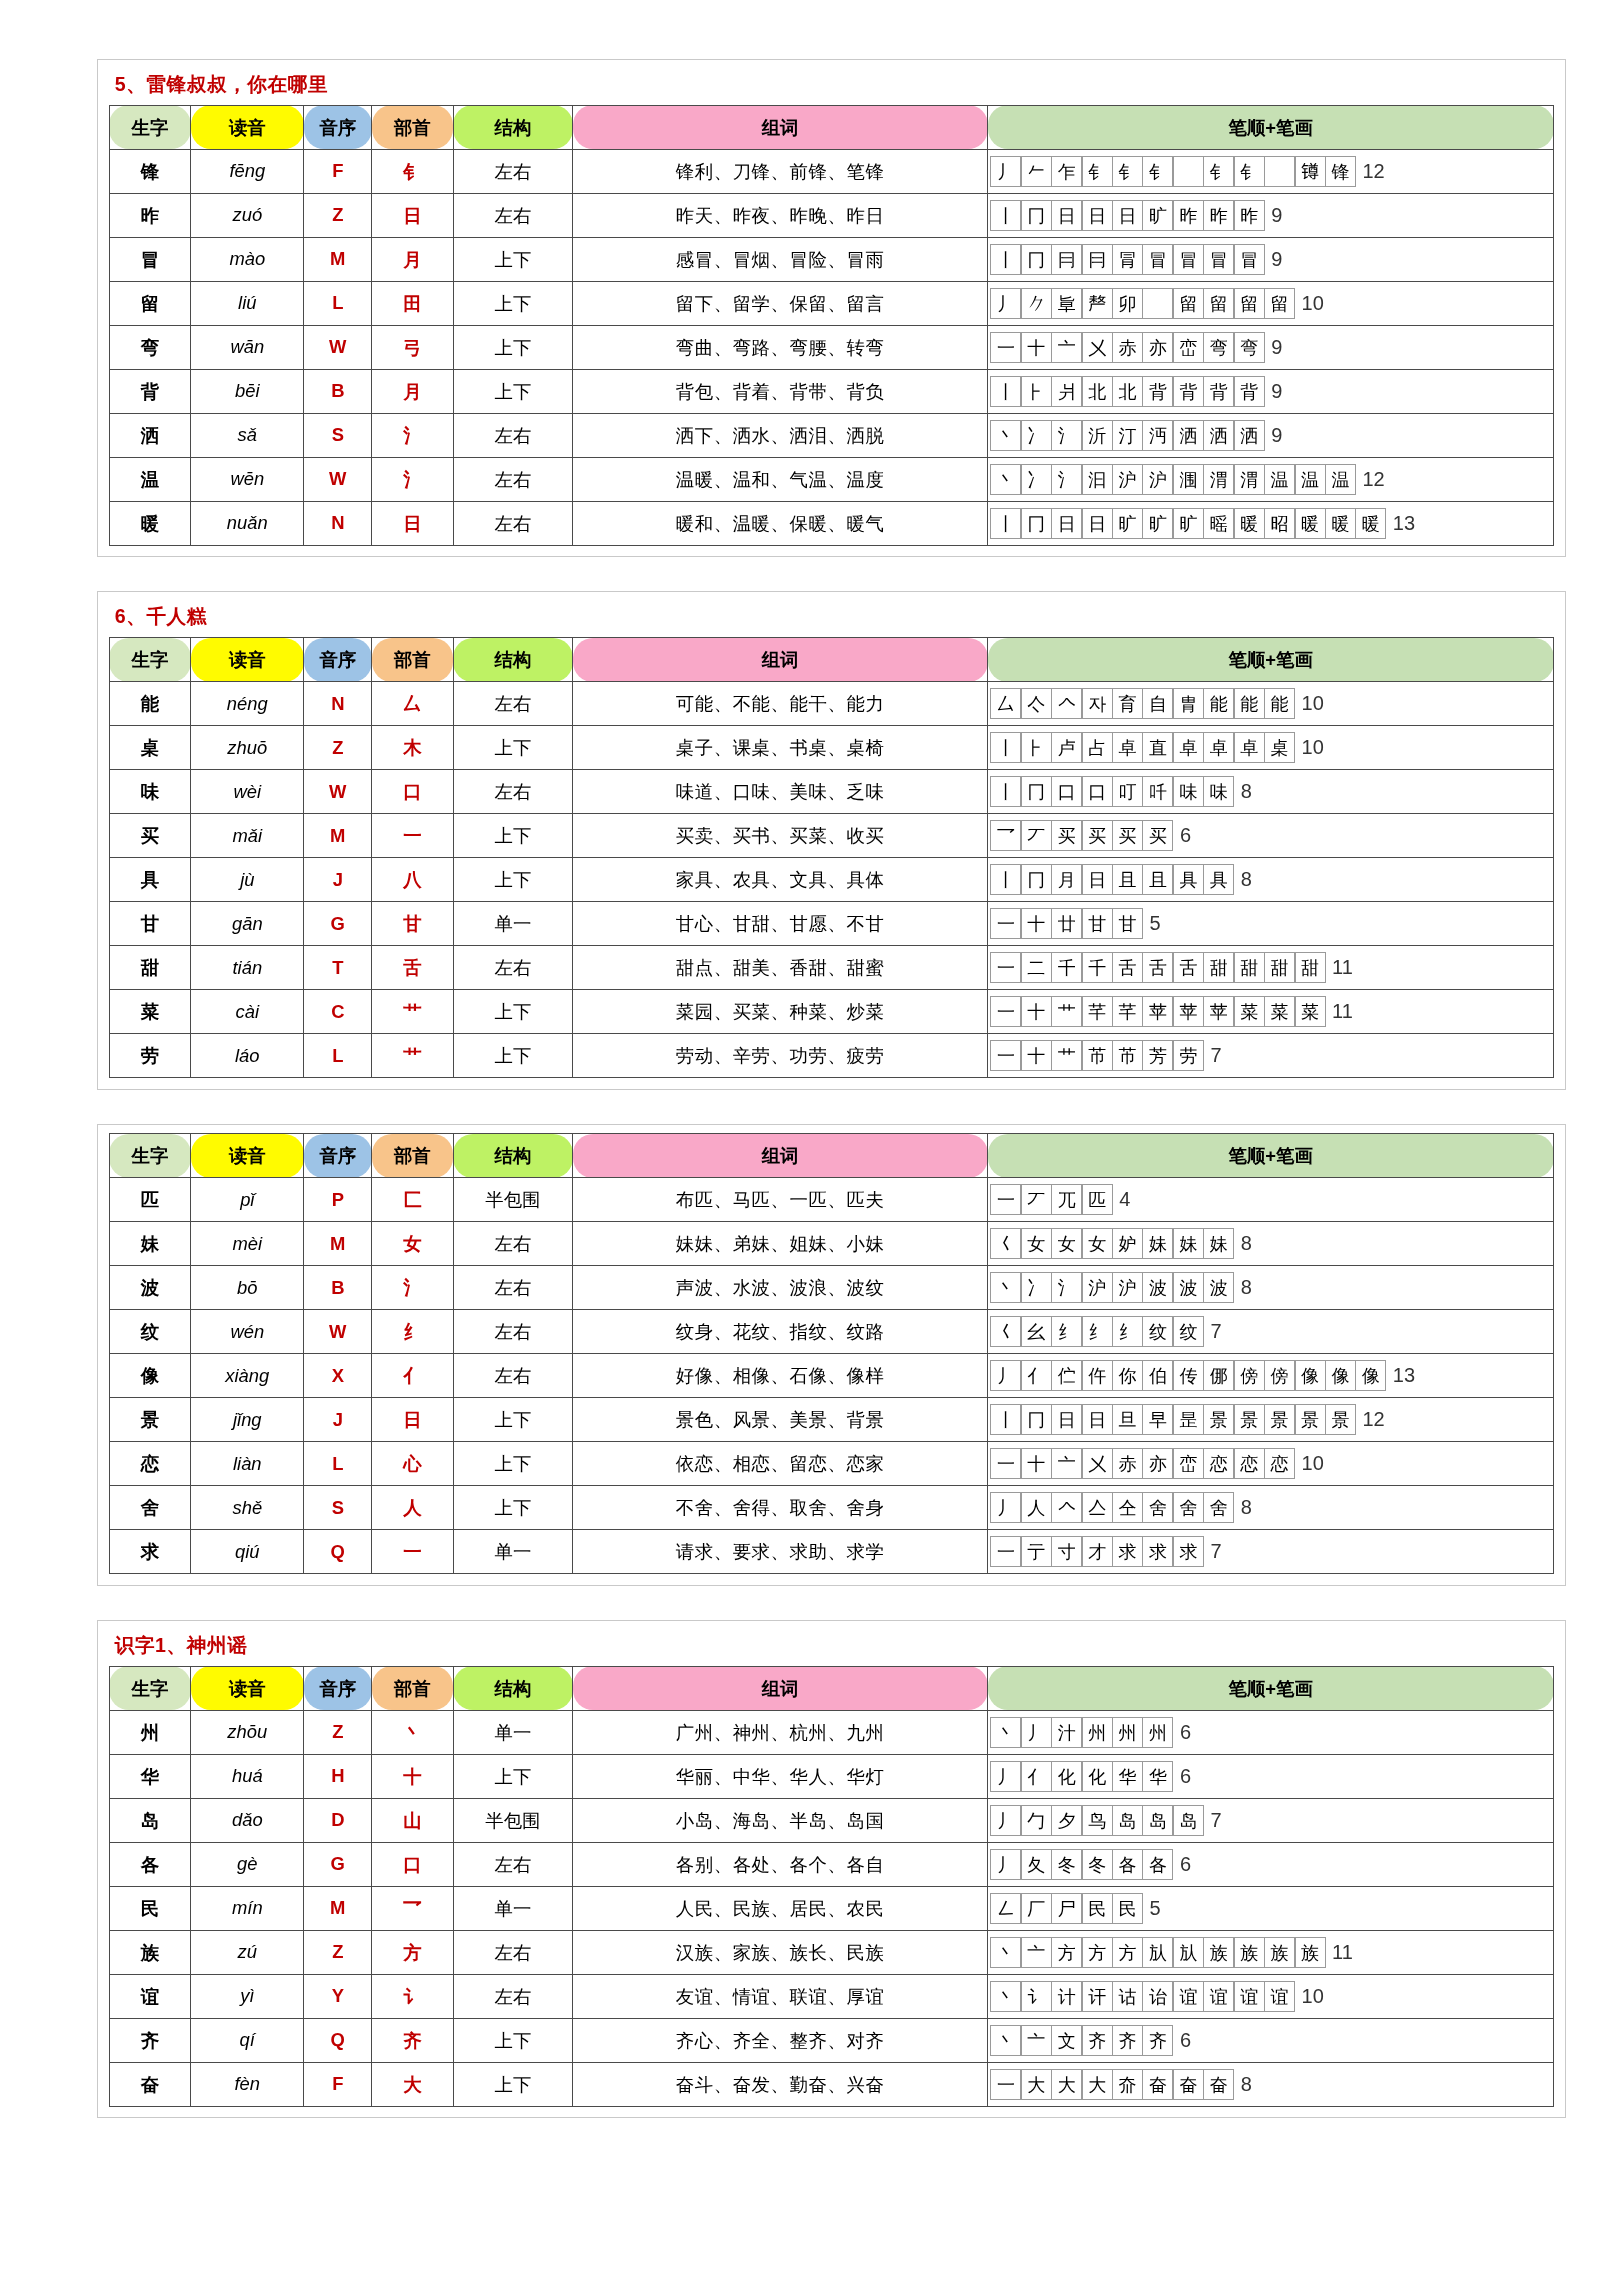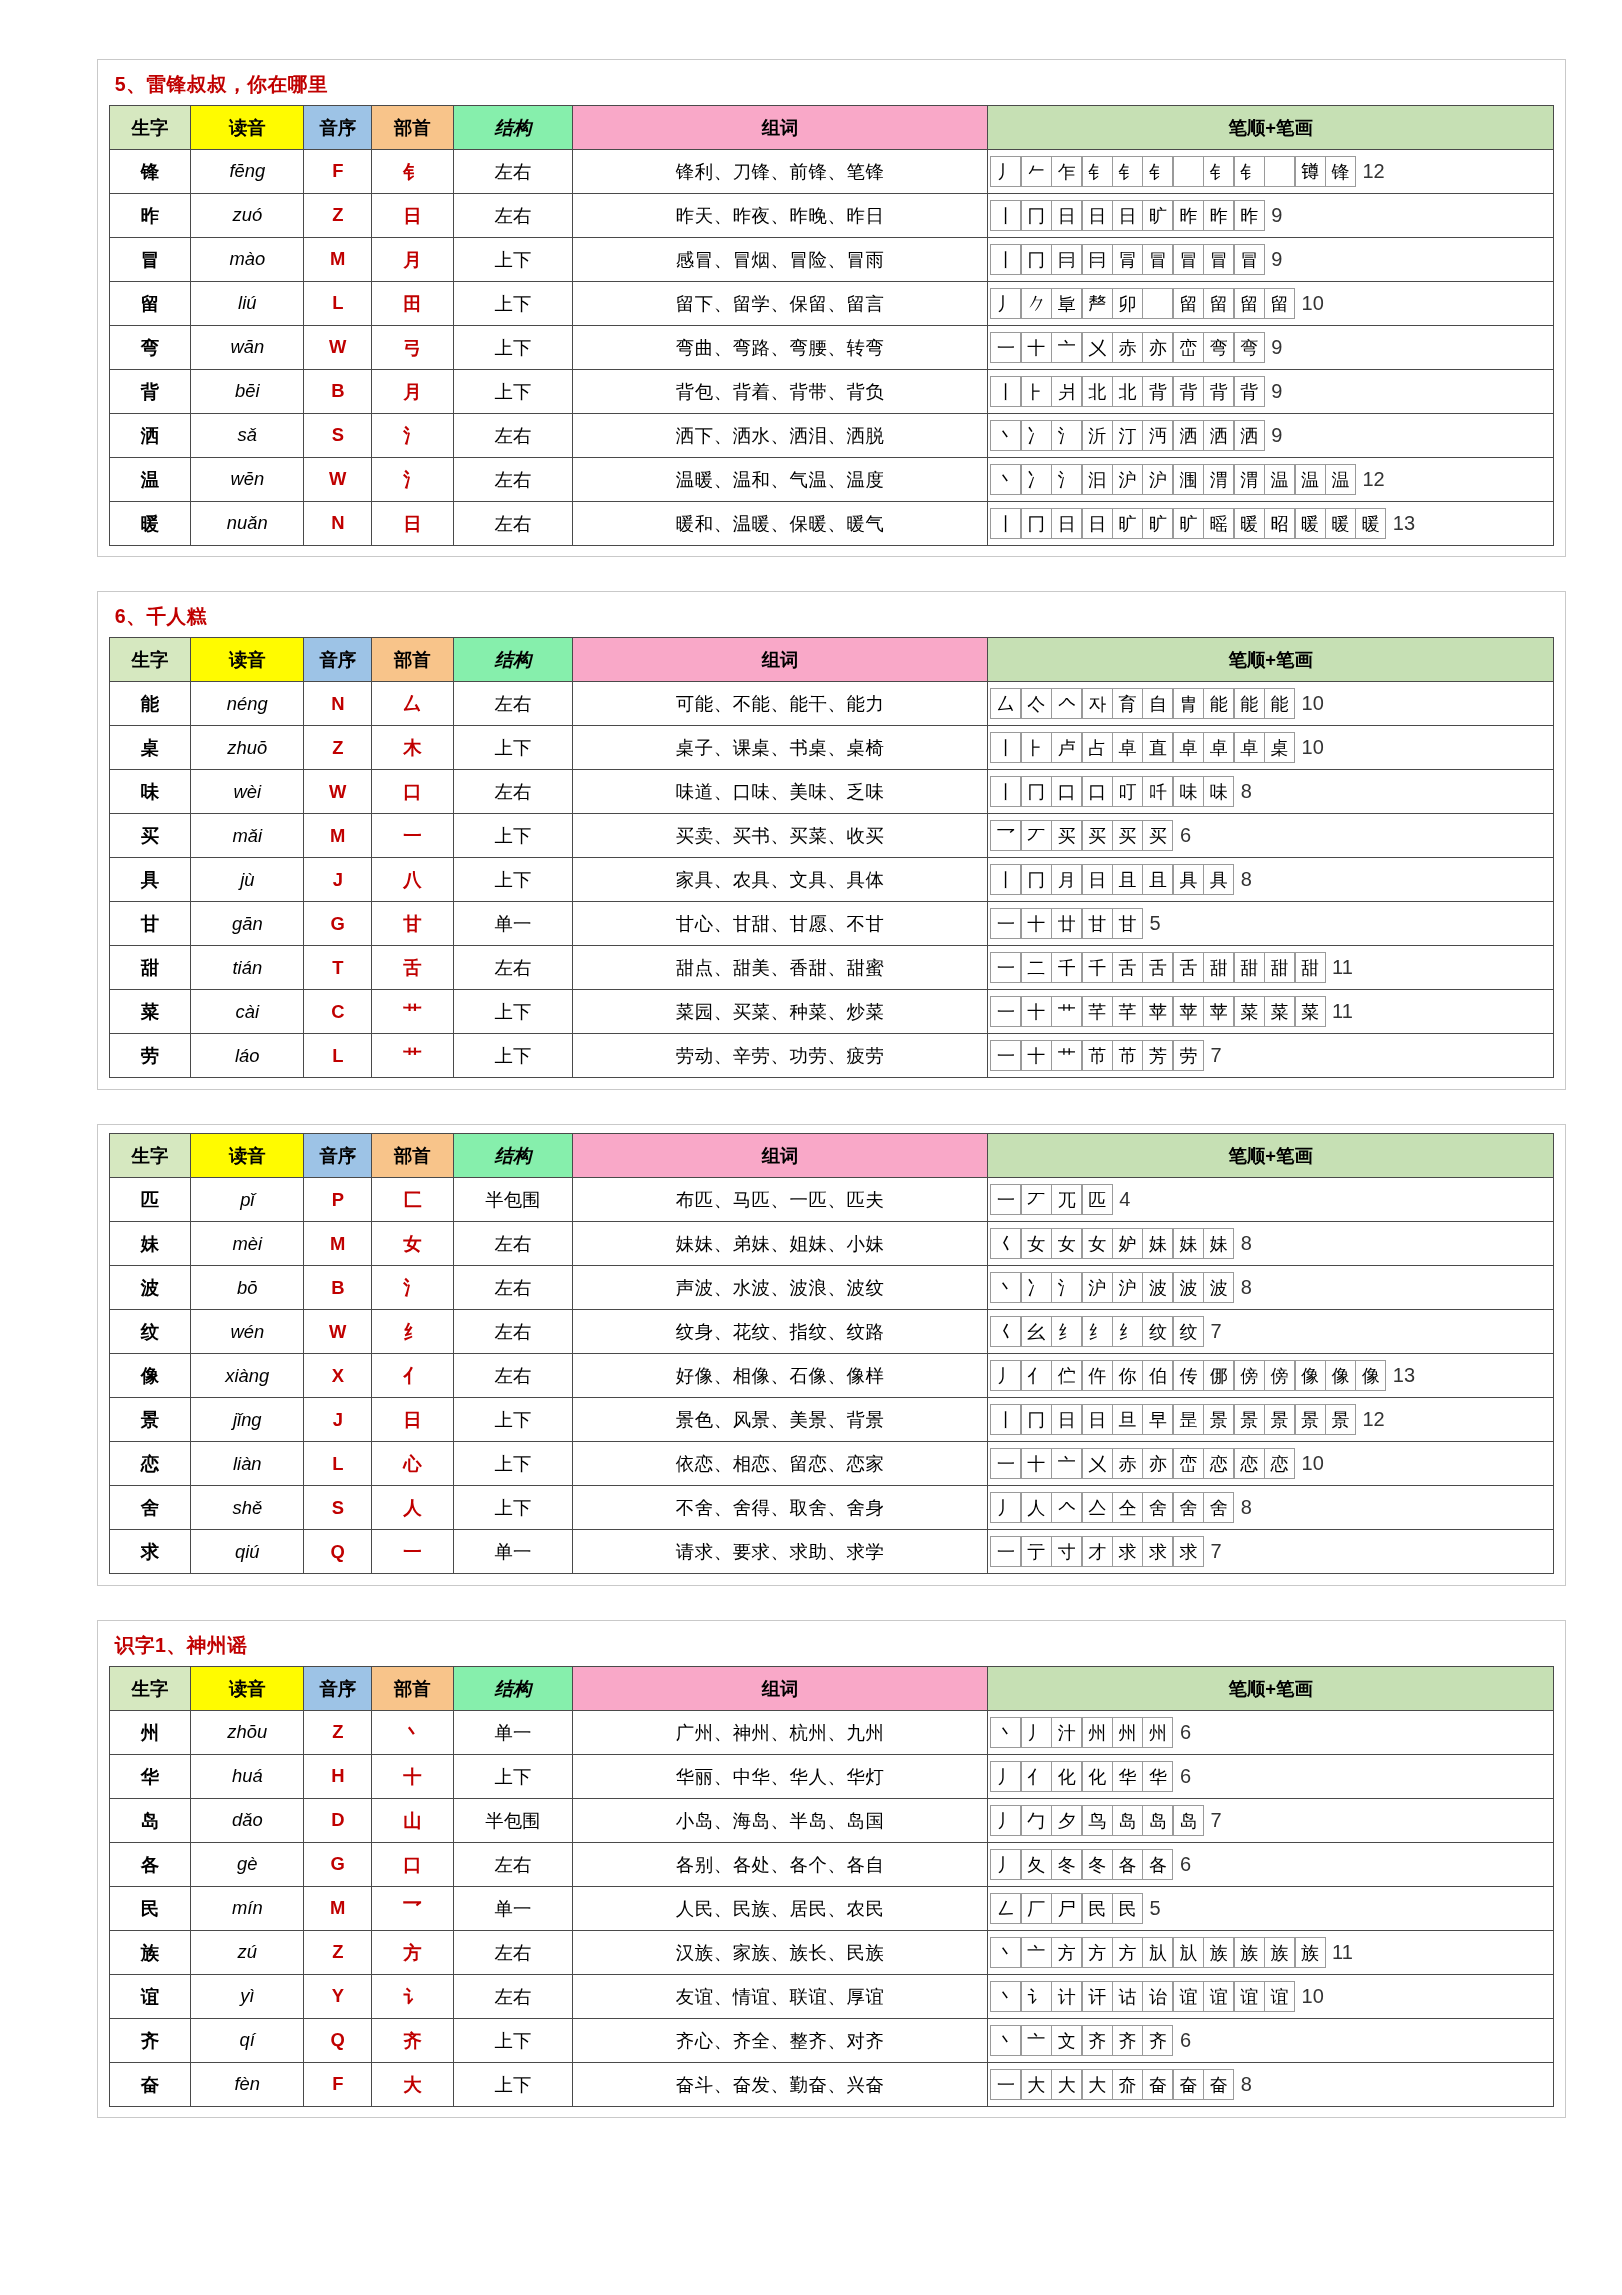--- a/index.html
+++ b/index.html
@@ -41,26 +41,27 @@
     text-align: center;
     vertical-align: middle;
     font-size: 18.4px;
     height: 43px;
     padding: 0;
   }
   thead th {
     font-weight: bold;
     font-size: 18.4px;
     height: 39px;
+    border-radius: 20px;
   }
   .h-zi      { background: #d6e8c0; }
   .h-du      { background: #fffb00; }
   .h-yx      { background: #9dc3e6; }
   .h-bs      { background: #f8c48a; }
-  .h-jg      { background: #86efac; font-style: italic; }
+  .h-jg      { background: #bef264; }
   .h-zc      { background: #f9a8c8; }
   .h-bh      { background: #c6e0b4; }
 
   col.c-zi   { width: 77px; }
   col.c-du   { width: 107px; }
   col.c-yx   { width: 64px; }
   col.c-bs   { width: 77px; }
   col.c-jg   { width: 113px; }
   col.c-zc   { width: 392px; }
   col.c-bh   { width: 535px; }

